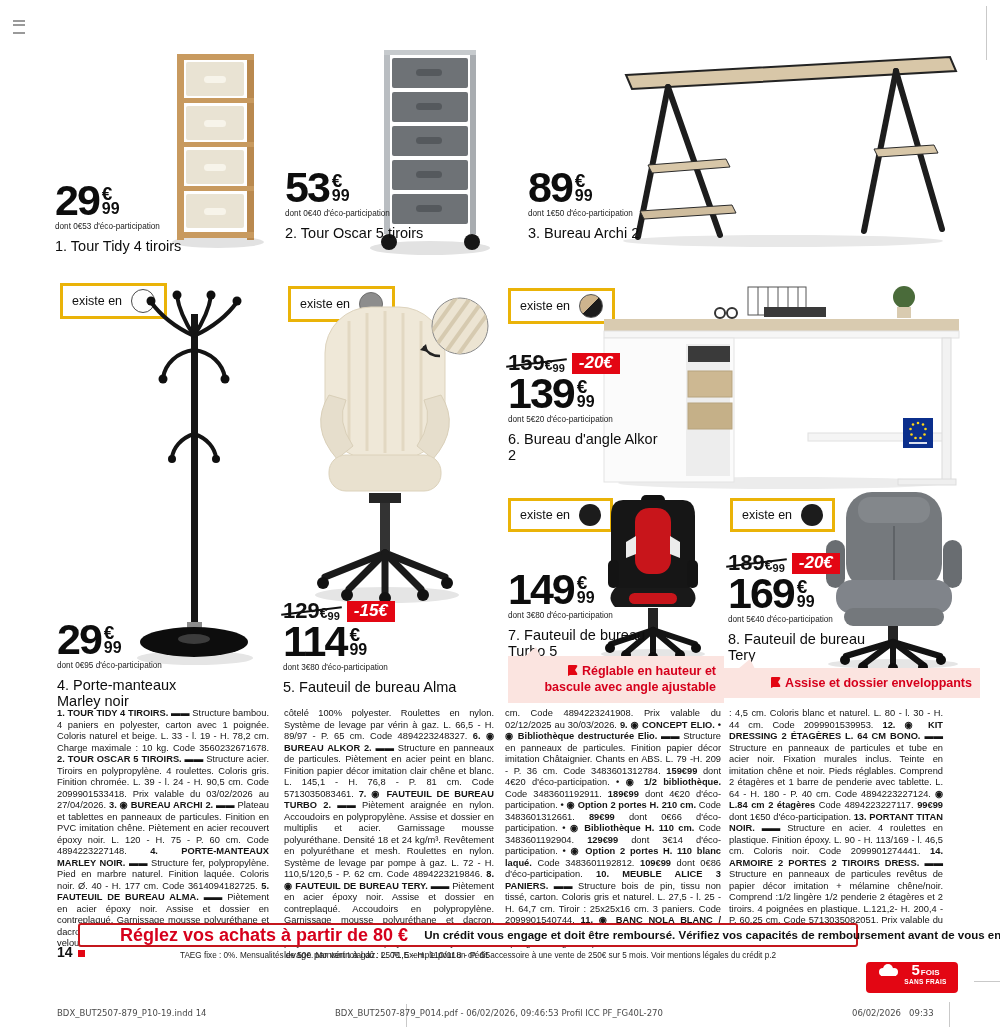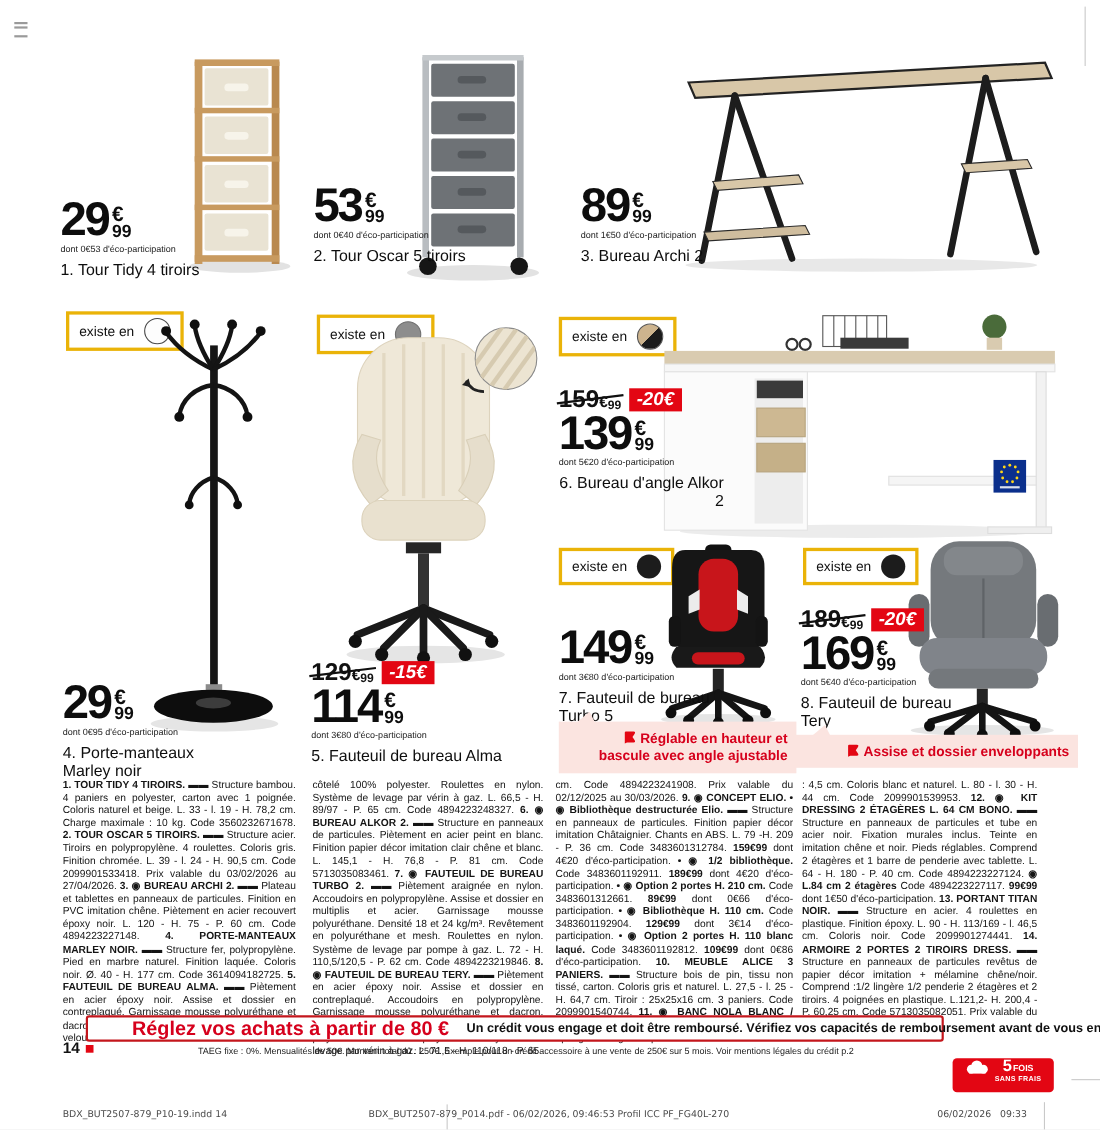--- a/index.html
+++ b/index.html
@@ -14,21 +14,21 @@
   .regicon::after{content:"";display:block;margin-top:2px;border-top:2px solid #9a9a9a;}
 
   
   .pcell{position:absolute;}
   .oldrow{display:flex;align-items:center;gap:7px;margin-bottom:2px;}
   .old{position:relative;font-weight:bold;font-size:22px;white-space:nowrap;line-height:1;}
   .old .oc{font-size:14px;} .old .oc2{font-size:11px;vertical-align:-2px;}
   .old .strike{position:absolute;left:-2px;right:-2px;top:45%;border-top:2.5px solid #101010;transform:rotate(-7deg);}
   .badge{background:#e30613;color:#fff;font-weight:bold;font-style:italic;font-size:17px;
          padding:1px 7px 3px;line-height:1;white-space:nowrap;}
-  .price{display:flex;align-items:flex-end;font-weight:bold;color:#0d0d0d;}
+  .price{display:flex;align-items:center;font-weight:bold;color:#0d0d0d;}
   .price .pe{font-size:43px;line-height:.82;letter-spacing:-2px;}
   .price .stack{display:flex;flex-direction:column;margin-left:3px;line-height:.9;}
   .price .cur{font-size:19px;} .price .cents{font-size:16px;}
   .eco{font-size:8.2px;color:#222;margin-top:4px;}
   .pname{font-size:14.5px;margin-top:7px;line-height:1.12;color:#0d0d0d;}
 
   
   .existe{position:absolute;display:flex;align-items:center;gap:9px;background:#fff;
           border:3px solid #eab308;padding:3px 9px;font-size:12.5px;}
   .swatch{width:22px;height:22px;border-radius:50%;flex:0 0 auto;}
@@ -341,21 +341,21 @@
       <span class="badge">-20€</span>
     </div>
     <div class="price">
       <span class="pe">139</span>
       <span class="stack">
           <span class="cur">€</span>
           <span class="cents">99</span>
         </span>
     </div>
     <div class="eco">dont 5€20 d'éco-participation</div>
-    <div class="pname" style="width:150px;text-align:right;">6. Bureau d'angle Alkor 2</div>
+    <div class="pname" style="width:150px;">6. Bureau d'angle Alkor 2</div>
   </div>
 
   <div class="existe" style="left:508px;top:498px;">
     <span>existe en</span>
     <span class="swatch sw-black"></span>
   </div>
   <div class="existe" style="left:730px;top:498px;">
     <span>existe en</span>
     <span class="swatch sw-black"></span>
   </div>

